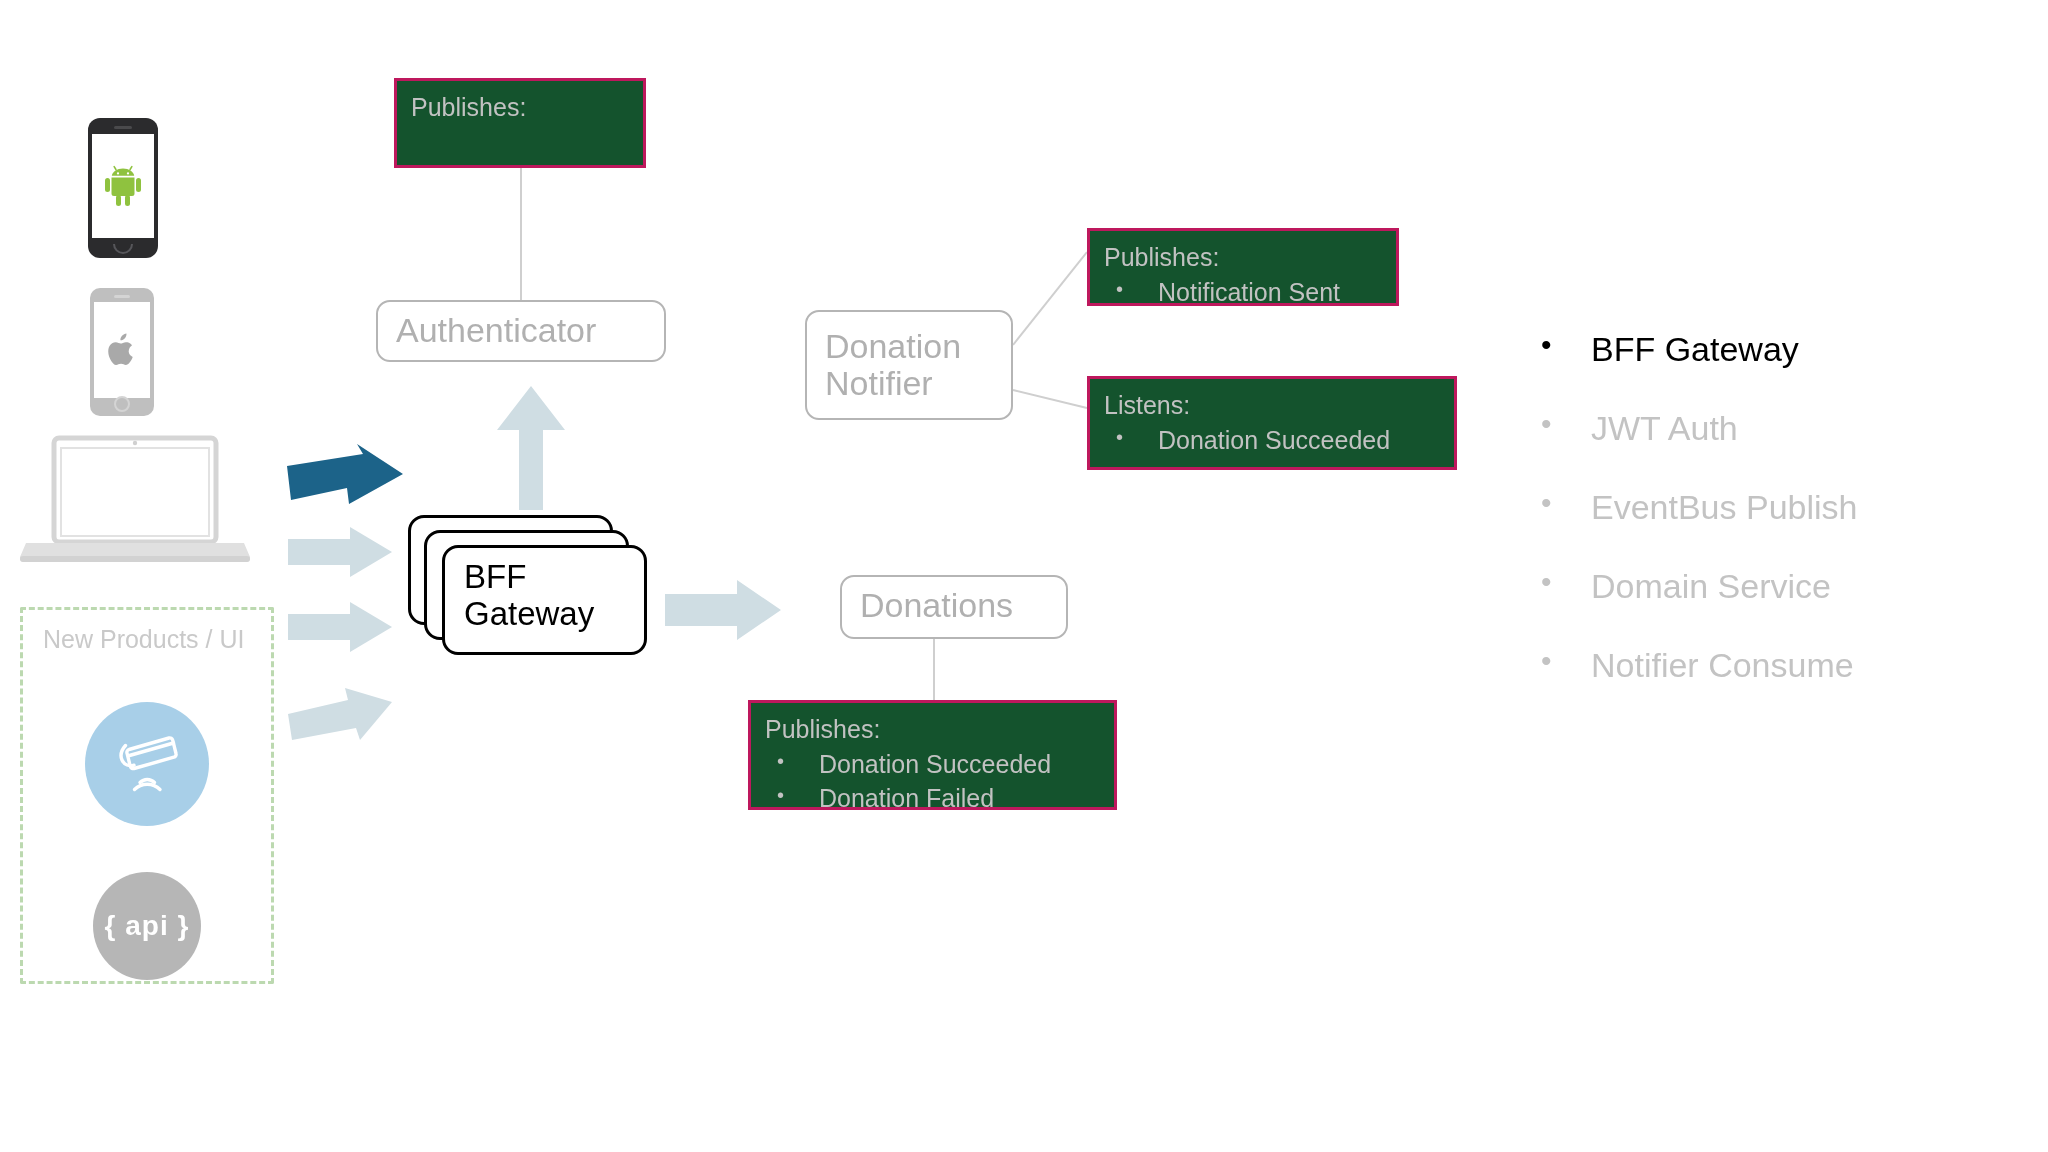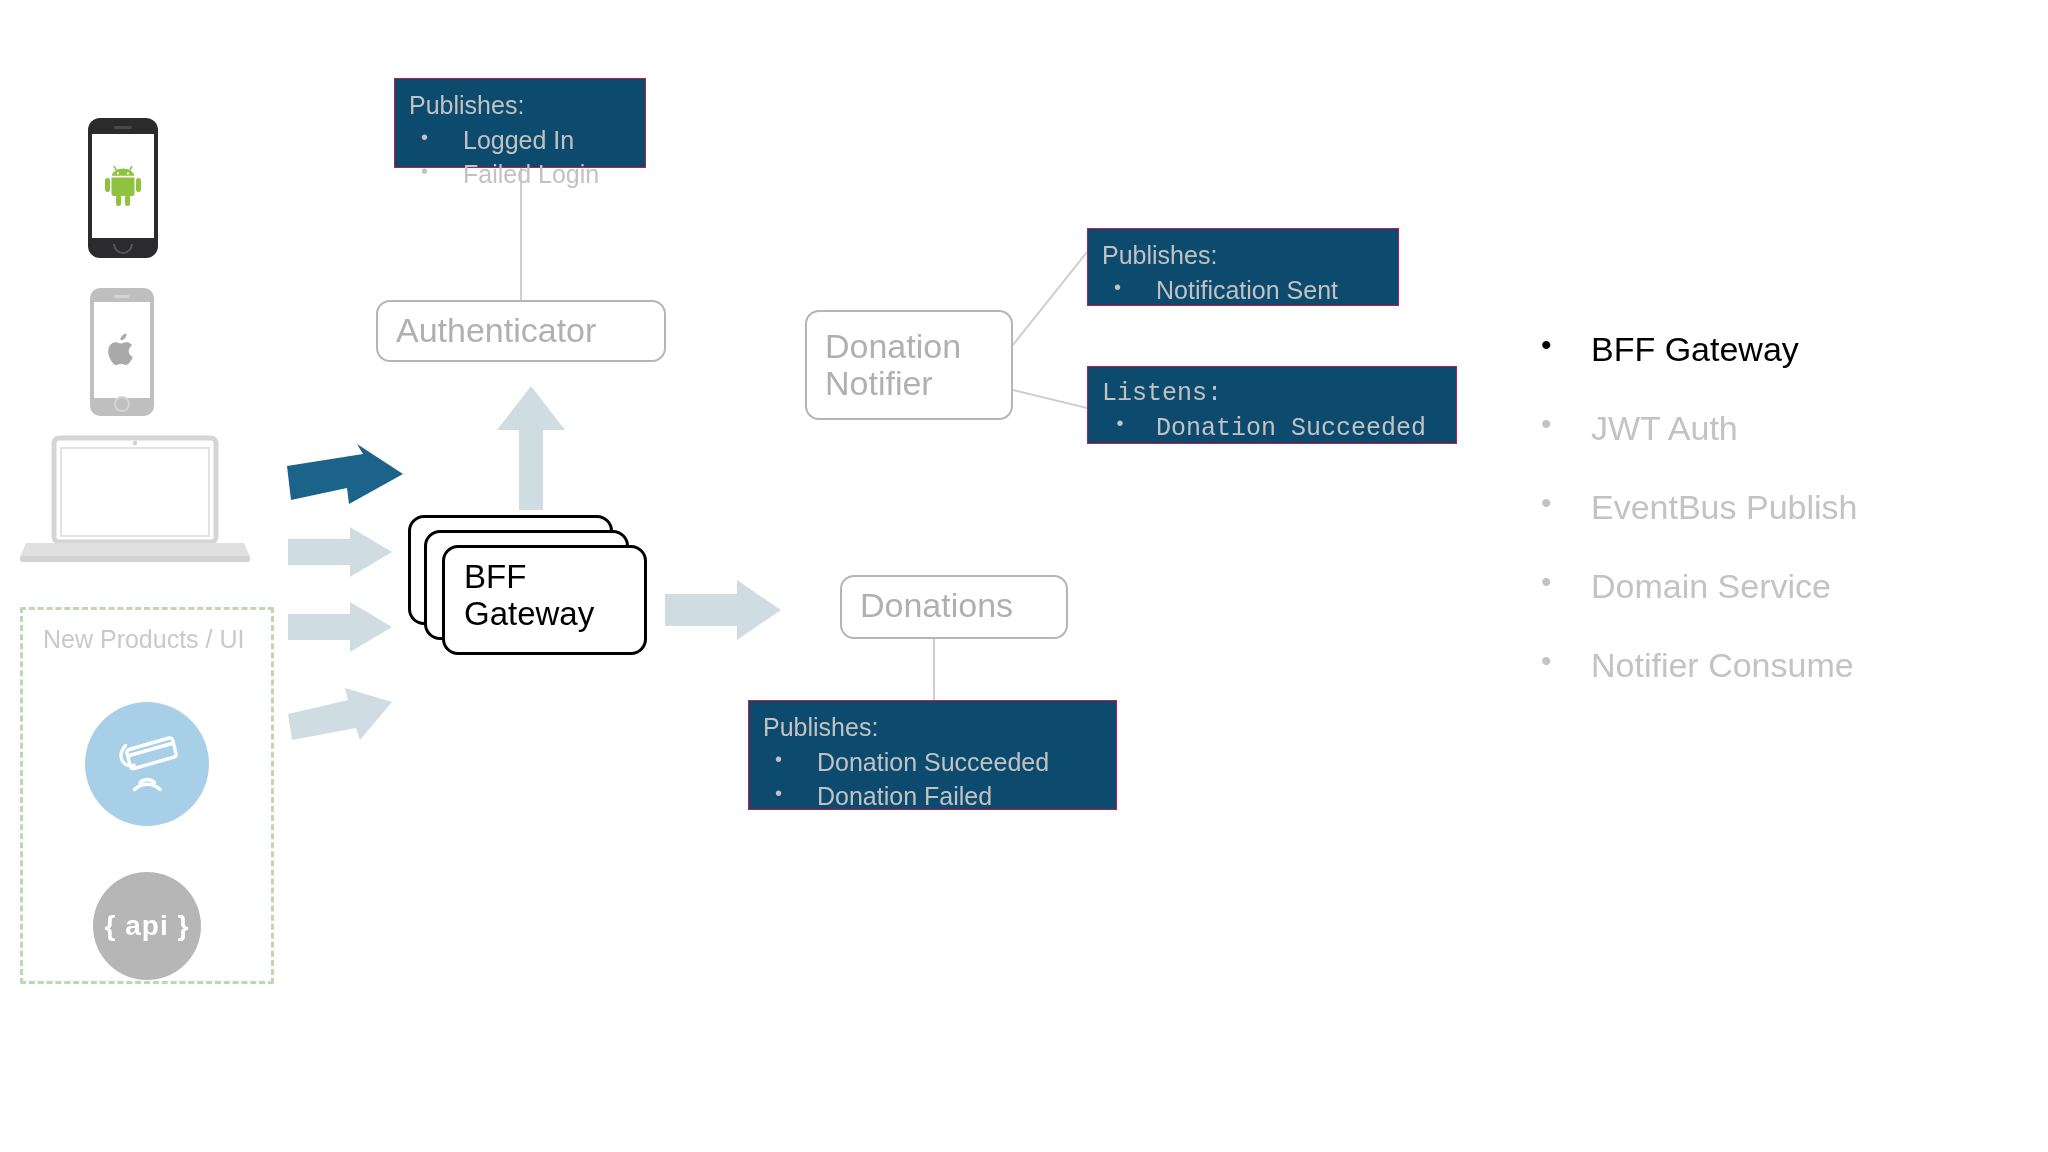--- a/index.html
+++ b/index.html
@@ -147,22 +147,22 @@
   }
   .node-authenticator { left: 376px; top: 300px; width: 290px; height: 62px; }
   .node-donation-notifier {
     left: 805px; top: 310px; width: 208px; height: 110px;
     padding-top: 16px;
   }
   .node-donations { left: 820px; top: 575px; width: 228px; height: 64px; margin-left: 20px; }
 
   
   .annot {
-    border: 1px solid #be185d;
-    background: #0c4a6e;
+    border: 3px solid #be185d;
+    background: #14532d;
     box-sizing: border-box;
     color: #c2c2c2;
     font-size: 25px;
     line-height: 1.33;
     padding: 10px 14px 12px 14px;
   }
   .annot .head { margin: 0 0 2px 0; }
   .annot ul {
     list-style: none;
     margin: 0; padding: 0;
@@ -173,21 +173,21 @@
     white-space: nowrap;
   }
   .annot li::before {
     content: "\2022";
     position: absolute;
     left: 12px;
     font-size: 20px;
   }
   .annot-auth { left: 394px; top: 78px; width: 252px; height: 90px; }
   .annot-notif-pub { left: 1087px; top: 228px; width: 312px; height: 78px; }
-  .annot-notif-listen { left: 1087px; top: 366px; width: 370px; height: 78px; font-family: Liberation Mono, monospace; }
+  .annot-notif-listen { left: 1087px; top: 376px; width: 370px; height: 94px; }
   .annot-donations { left: 748px; top: 700px; width: 369px; height: 110px; }
 
   
   .connector { stroke: #cfcfcf; stroke-width: 2; fill: none; }
 
   
   .bff-stack { left: 408px; top: 515px; width: 240px; height: 160px; }
   .bff-card {
     position: absolute;
     width: 205px; height: 110px;
@@ -324,24 +324,20 @@
           <path d="M27.5 64.5 c7-7 18.5-7 25.5 0"></path>
         </g>
       </svg>
     </div>
 
     <div class="api-circle">{ api }</div>
   </div>
 
   <div class="abs annot annot-auth">
     <div class="head">Publishes:</div>
-    <ul>
-      <li>Logged In</li>
-      <li>Failed Login</li>
-    </ul>
   </div>
 
   <div class="abs node node-authenticator">Authenticator</div>
 
   <div class="abs node node-donation-notifier">Donation Notifier</div>
 
   <div class="abs annot annot-notif-pub">
     <div class="head">Publishes:</div>
     <ul>
       <li>Notification Sent</li>

